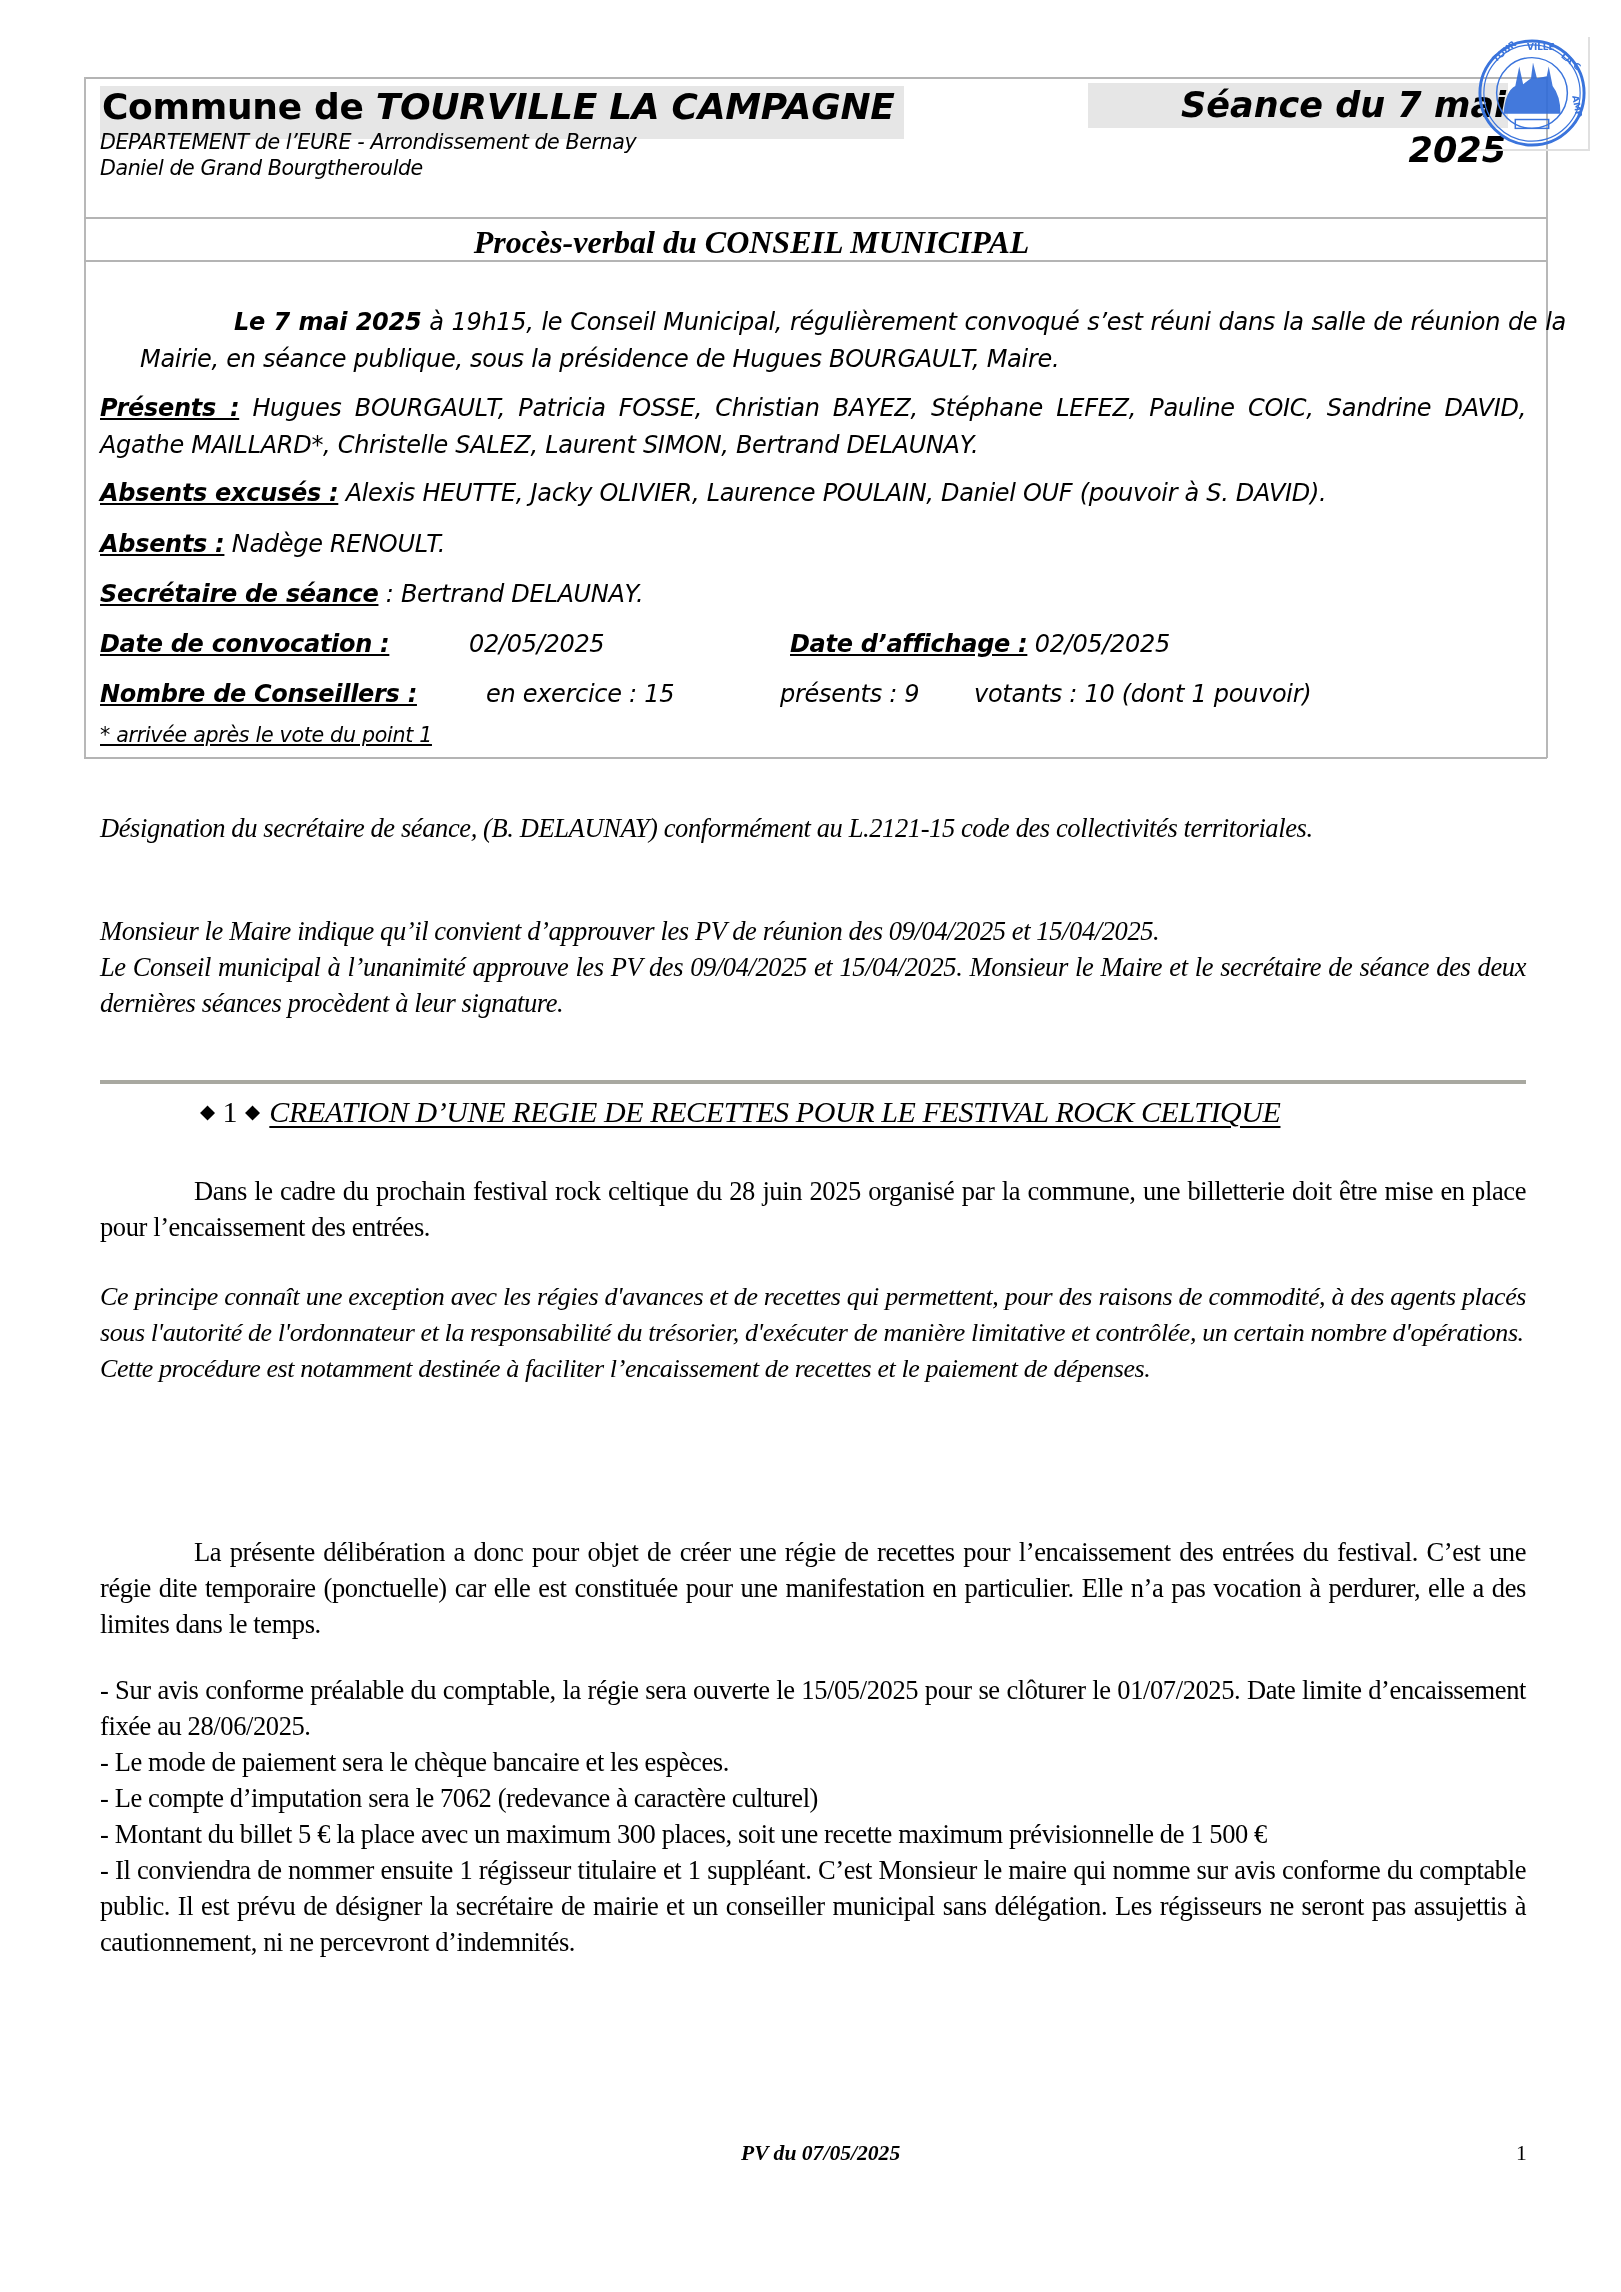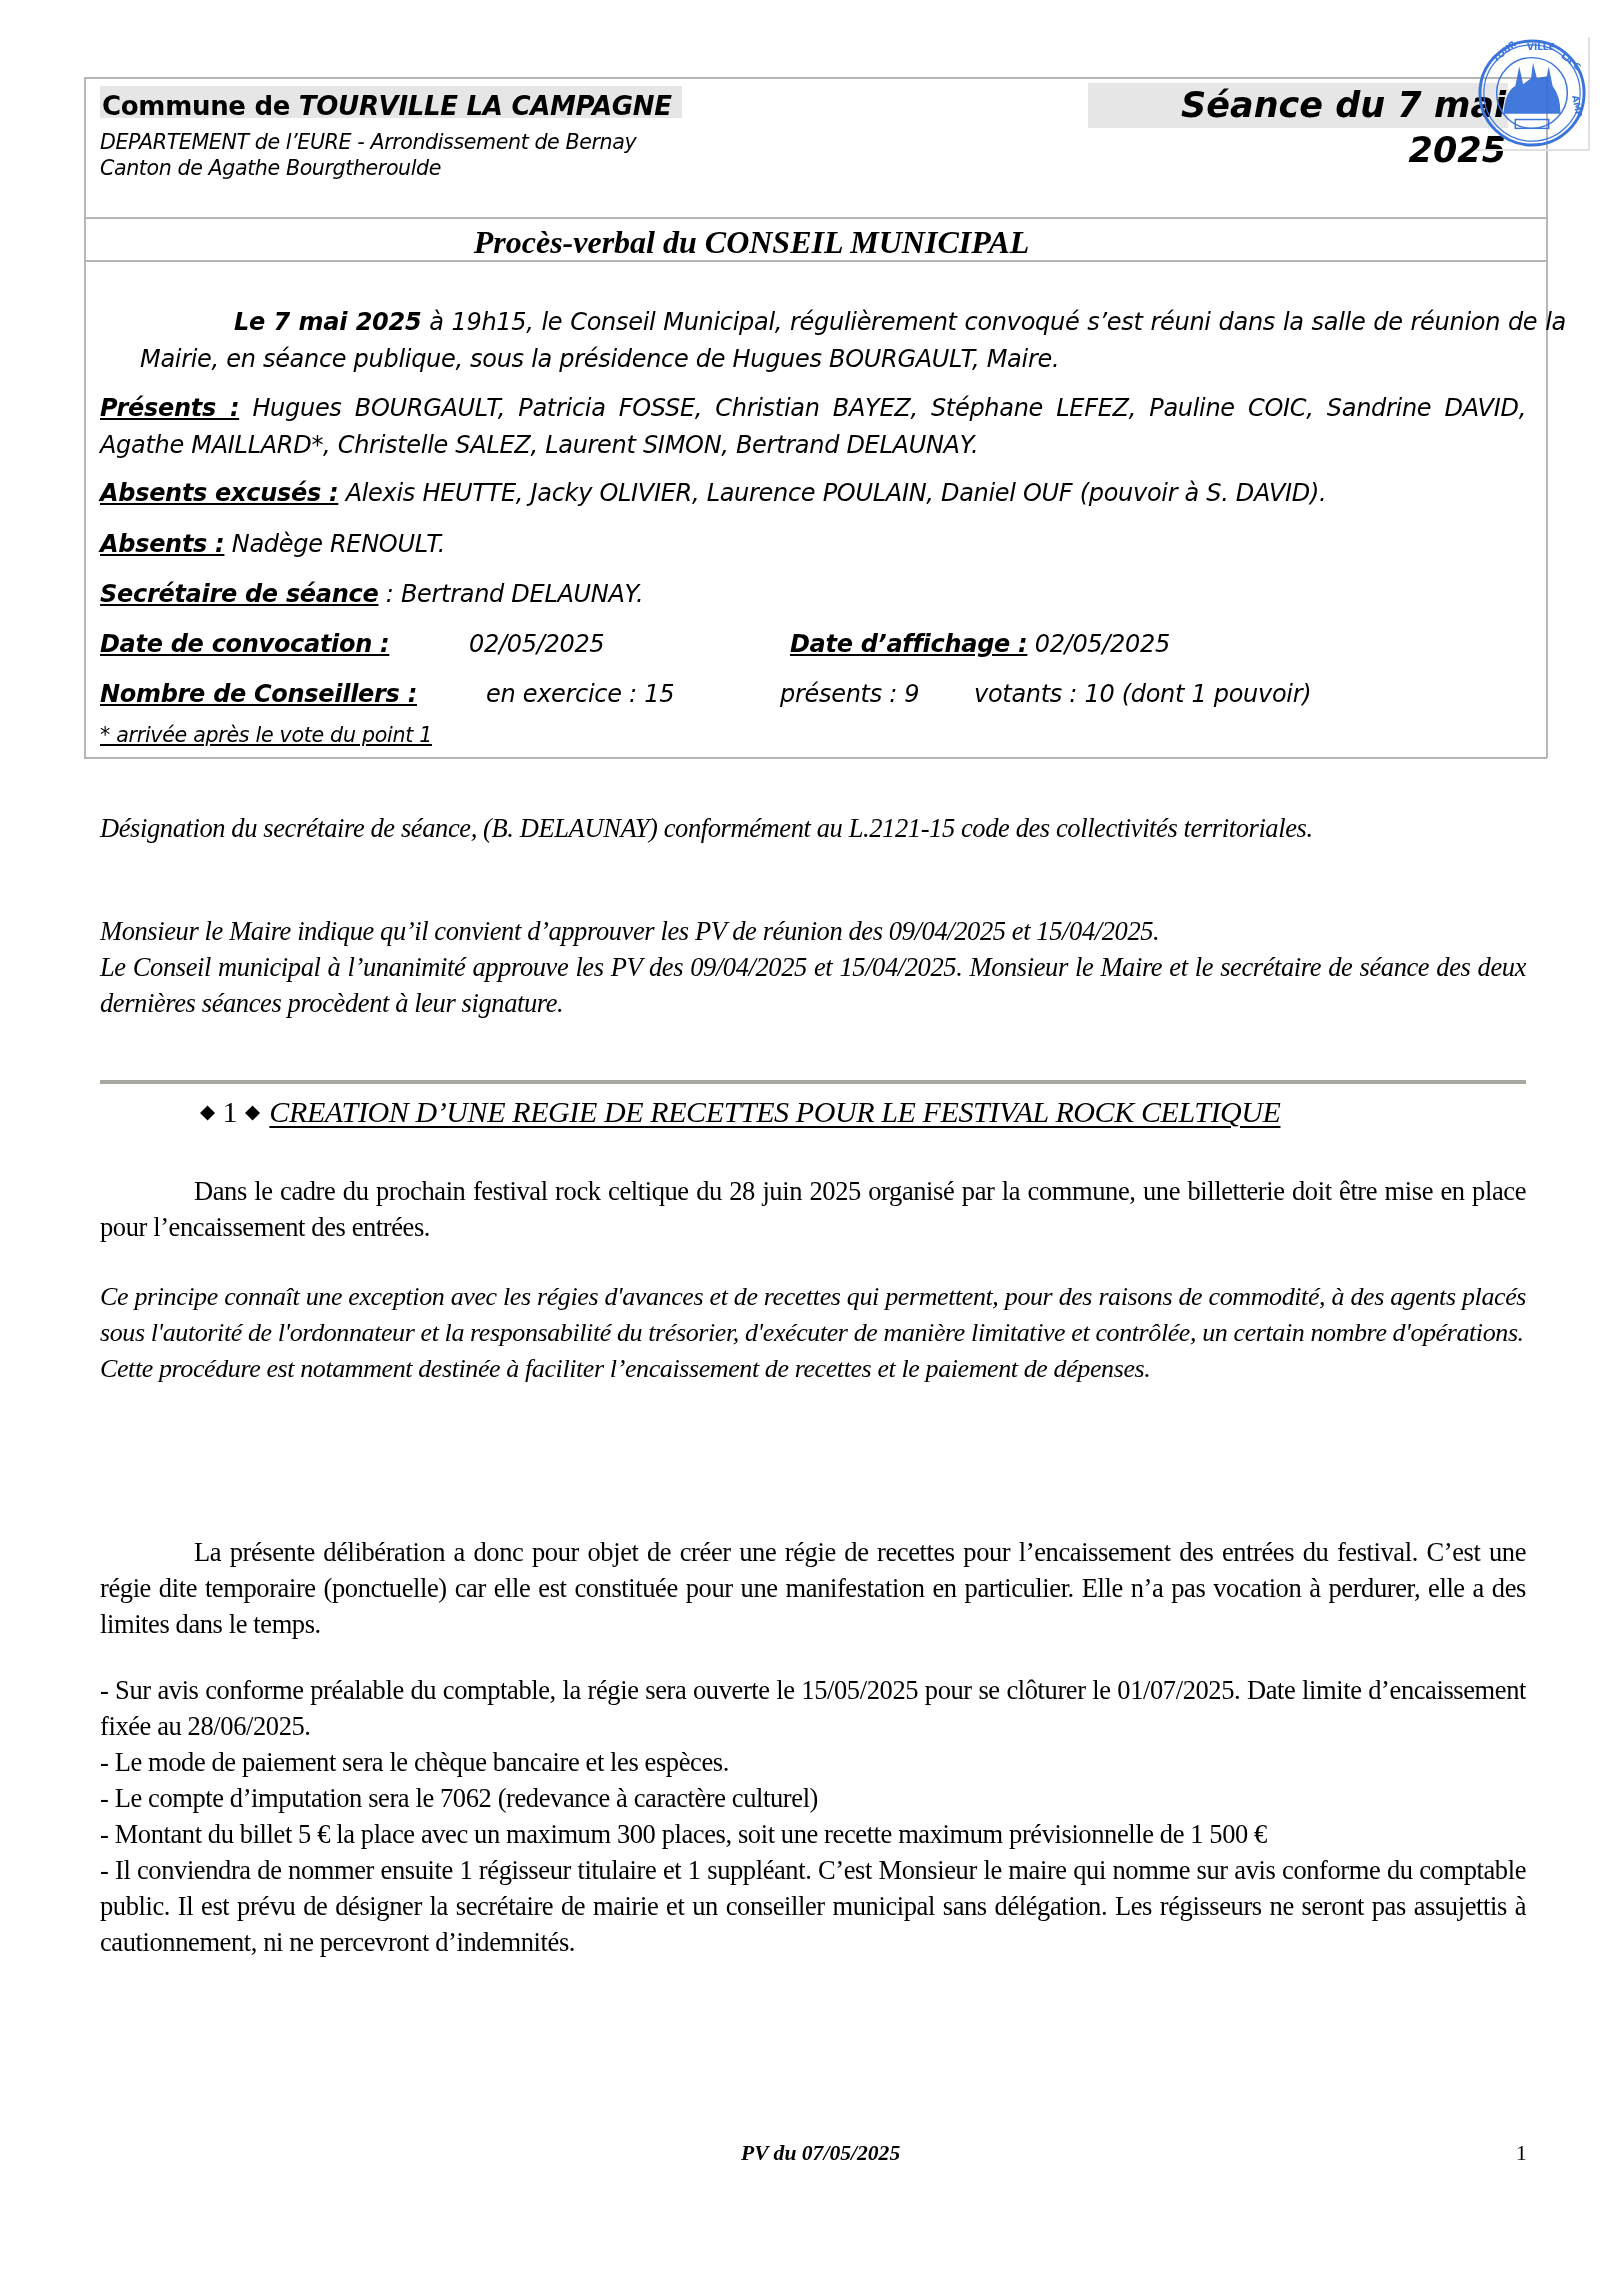--- a/index.html
+++ b/index.html
@@ -2,22 +2,22 @@
 <html><head>
 <meta charset="utf-8">
 <style>
   html, body { margin:0; padding:0; background:#ffffff; }
   body { width:1621px; height:2293px; position:relative; overflow:hidden; color:#000; }
   .sans { font-family:"DejaVu Sans", "Liberation Sans", sans-serif; }
   .serif { font-family:"Liberation Serif", "DejaVu Serif", serif; }
   .hline { position:absolute; height:0; border-top:2px solid #b4b4b4; }
   .vline { position:absolute; width:0; border-left:2px solid #b8b8b8; }
 
-  .commune-title { position:absolute; left:100px; top:86px; height:32px; padding:0 9.8px 0 2px; background:#e6e6e6;
-    font-size:26px; font-weight:bold; line-height:41px; letter-spacing:-0.3px; }
+  .commune-title { position:absolute; left:100px; top:86px; height:53px; padding:0 9.8px 0 2px; background:#e6e6e6;
+    font-size:36px; font-weight:bold; line-height:41px; letter-spacing:-0.3px; }
   .commune-title .it { font-style:italic; }
   .seance-title { position:absolute; left:1088px; top:83px; height:45px; width:418px; background:#e6e6e6;
     font-size:35px; font-weight:bold; font-style:italic; line-height:45px; text-align:right; padding-right:2px; }
   .subline { position:absolute; left:100px; font-size:20.6px; font-style:italic; line-height:23.5px; letter-spacing:-0.4px; }
   .stamp-wrap { position:absolute; left:1476px; top:37px; width:112px; height:112px; border-right:2px solid #e0e0e0; border-bottom:2px solid #e0e0e0; }
 
   .pv-title { position:absolute; left:84px; width:1335px; top:218px; height:49px; text-align:center;
     font-size:32px; font-weight:bold; font-style:italic; line-height:49px; }
 
   .intro { position:absolute; left:100px; width:1426px; font-size:24px; font-style:italic; line-height:37px; text-align:justify; letter-spacing:-0.3px; }
@@ -48,21 +48,21 @@
   <div class="vline" style="left:84px; top:77px; height:681px;"></div>
   <div class="vline" style="left:1546px; top:77px; height:681px;"></div>
   <div class="hline" style="left:84px; top:217px; width:1463px;"></div>
   <div class="hline" style="left:84px; top:260px; width:1463px; border-top-width:2.9px;"></div>
   <div class="hline" style="left:84px; top:757px; width:1463px; border-top-width:2.9px;"></div>
 </div>
 
 <div class="commune-title sans"><span>Commune de </span><span class="it">TOURVILLE LA CAMPAGNE</span></div>
 <div class="seance-title sans">Séance du 7 mai 2025</div>
 <div class="subline sans" style="top:131px;">DEPARTEMENT de l’EURE - Arrondissement de Bernay</div>
-<div class="subline sans" style="top:157px;">Canton de Agathe Bourgtheroulde</div>
+<div class="subline sans" style="top:157px;">Daniel de Grand Bourgtheroulde</div>
 
 <div class="stamp-wrap">
   <svg width="112" height="112" viewBox="0 0 114 114">
     <circle cx="57" cy="57" r="53" fill="none" stroke="#3a74dc" stroke-width="3"></circle>
     <circle cx="57" cy="57" r="49" fill="none" stroke="#3a74dc" stroke-width="1.2"></circle>
     <circle cx="57" cy="57" r="36" fill="none" stroke="#3a74dc" stroke-width="1.5"></circle>
     <path d="M28 78 Q30 55 40 50 L44 30 L48 48 L56 42 L58 26 L62 42 L72 40 L74 30 L78 50 Q86 60 86 78 Z" fill="#2f6ad8" opacity="0.9"></path>
     <rect x="40" y="84" width="34" height="9" fill="none" stroke="#3a74dc" stroke-width="1.5"></rect>
     <g fill="#3a74dc" font-size="9" font-family="DejaVu Sans, sans-serif" font-weight="bold">
       <text x="20" y="26" transform="rotate(-40 20 26)">TOUR</text>

